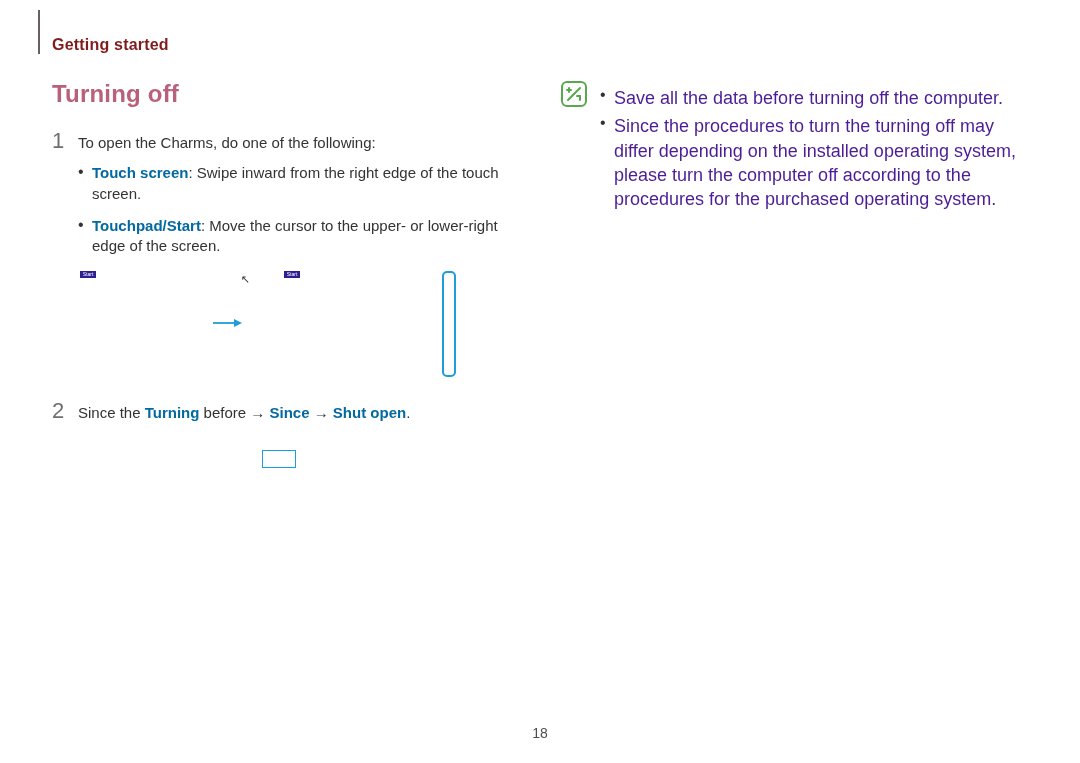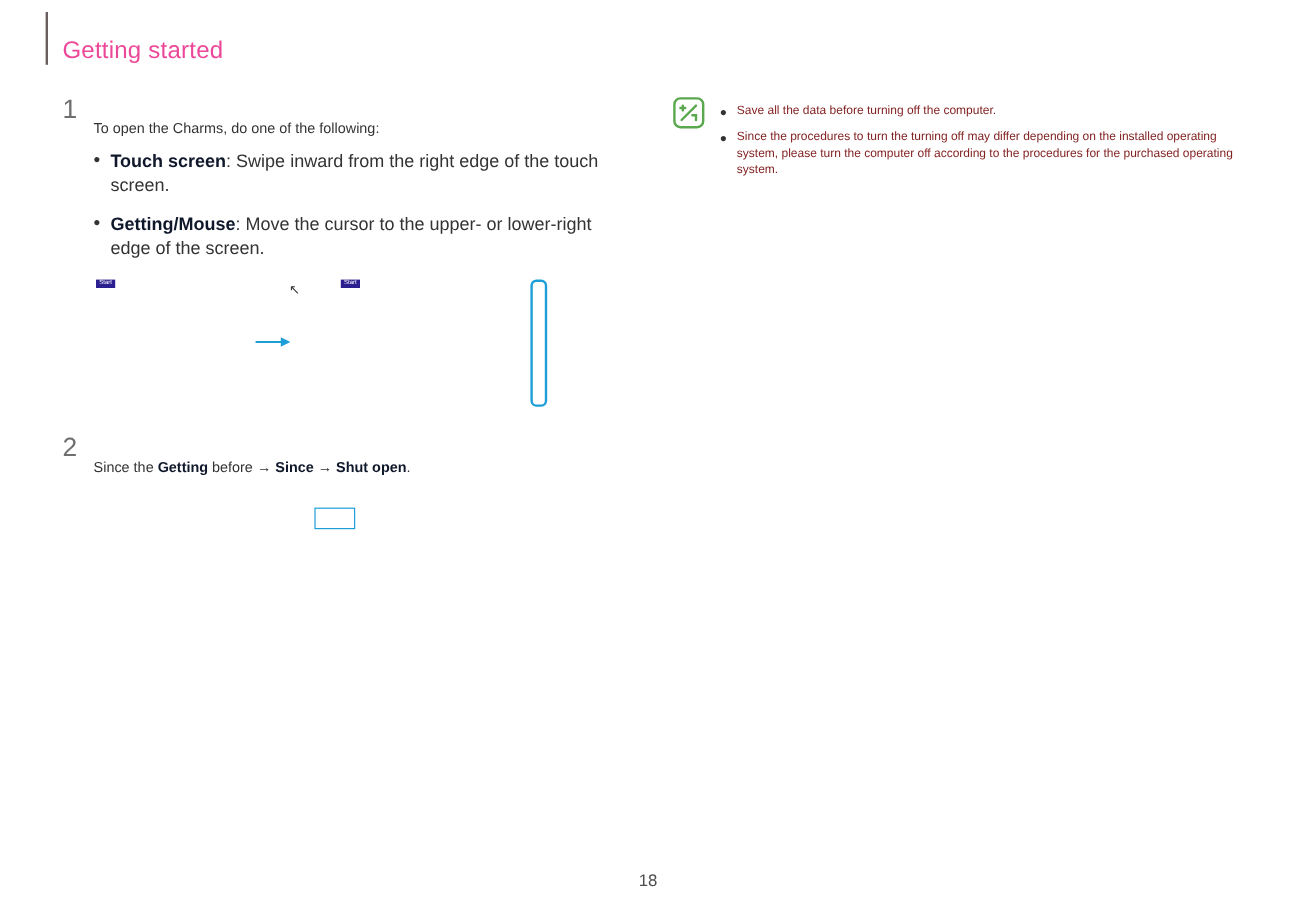--- a/index.html
+++ b/index.html
@@ -20,23 +20,24 @@
       height: 44px;
     }
     .left-bar {
       width: 2px;
       height: 44px;
       background: #6a5f5f;
       margin-right: 12px;
       margin-top: -10px;
     }
     .header-text {
-      font-size: 20px;
-      color: #ec4899;
+      font-size: 16px;
+      color: #7f1d1d;
       letter-spacing: 0.2px;
+      font-weight: bold;
     }
     .columns {
       position: absolute;
       top: 80px;
       left: 52px;
       right: 52px;
       display: flex;
       gap: 40px;
     }
     .col {
@@ -58,25 +59,24 @@
     .step-num {
       font-size: 22px;
       color: #6f6f6f;
       font-weight: 400;
       width: 20px;
       margin-right: 6px;
       line-height: 1.0;
     }
     .step-body {
       flex: 1;
-      font-size: 12px;
+      font-size: 15px;
       line-height: 1.35;
       color: #333333;
       padding-top: 3px;
-      margin-top: 16px;
     }
     .sub-bullets {
       margin-left: 26px;
       margin-top: 10px;
     }
     .sub-bullet {
       display: flex;
       margin-bottom: 12px;
     }
     .dot {
@@ -84,21 +84,21 @@
       flex-shrink: 0;
       text-align: left;
       color: #333;
     }
     .sub-bullet-text {
       flex: 1;
       font-size: 15px;
       line-height: 1.35;
       color: #333;
     }
-    .strong { font-weight: 700; color: #0f172a; }
+    .strong { font-weight: 700; color: #0369a1; }
     .illus-row {
       display: flex;
       align-items: center;
       margin-left: 26px;
       margin-top: 10px;
       margin-bottom: 20px;
       gap: 26px;
       height: 112px;
     }
     .win-tile-screen {
@@ -168,23 +168,23 @@
     .note-list {
       flex: 1;
       margin-top: 6px;
     }
     .note-item {
       display: flex;
       margin-bottom: 4px;
     }
     .note-text {
       flex: 1;
-      font-size: 10px;
+      font-size: 18px;
       line-height: 1.35;
-      color: #7f1d1d;
+      color: #4c1d95;
     }
     .page-num {
       position: absolute;
       bottom: 22px;
       left: 0;
       right: 0;
       text-align: center;
       font-size: 14px;
       color: #4e4e4e;
     }
@@ -193,37 +193,38 @@
 <body>
 
 <div class="page-header">
   <div class="left-bar"></div>
   <div class="header-text">Getting started</div>
 </div>
 
 <div class="columns">
 
   <div class="col">
+    <div class="section-title">Turning off</div>
 
     <div class="step">
       <div class="step-num">1</div>
       <div class="step-body">To open the Charms, do one of the following:</div>
     </div>
 
     <div class="sub-bullets">
       <div class="sub-bullet">
         <div class="dot">•</div>
         <div class="sub-bullet-text">
           <span class="strong">Touch screen</span><span>: Swipe inward from the right edge of the touch screen.</span>
         </div>
       </div>
       <div class="sub-bullet">
         <div class="dot">•</div>
         <div class="sub-bullet-text">
-          <span class="strong">Getting/Mouse</span><span>: Move the cursor to the upper- or lower-right edge of the screen.</span>
+          <span class="strong">Touchpad/Start</span><span>: Move the cursor to the upper- or lower-right edge of the screen.</span>
         </div>
       </div>
     </div>
 
     <div class="illus-row">
 
       <div class="win-tile-screen">
         <div class="start-label-bg">Start</div>
         <div class="tiles"></div>
         <div class="cursor">↖</div>
@@ -239,21 +240,21 @@
         <div class="start-label-bg">Start</div>
         <div class="tiles"></div>
       </div>
 
       <div class="charms-bar"></div>
     </div>
 
     <div class="step">
       <div class="step-num">2</div>
       <div class="step-body">
-        <span>Since the </span><span class="strong">Getting</span><span> before → </span><span class="strong">Since</span><span> → </span><span class="strong">Shut open</span><span>.</span>
+        <span>Since the </span><span class="strong">Turning</span><span> before → </span><span class="strong">Since</span><span> → </span><span class="strong">Shut open</span><span>.</span>
       </div>
     </div>
 
     <div class="step2-figure"></div>
   </div>
 
   <div class="col">
     <div class="note-block">
       <div class="note-icon">
         <svg width="28" height="28" viewBox="0 0 28 28">

